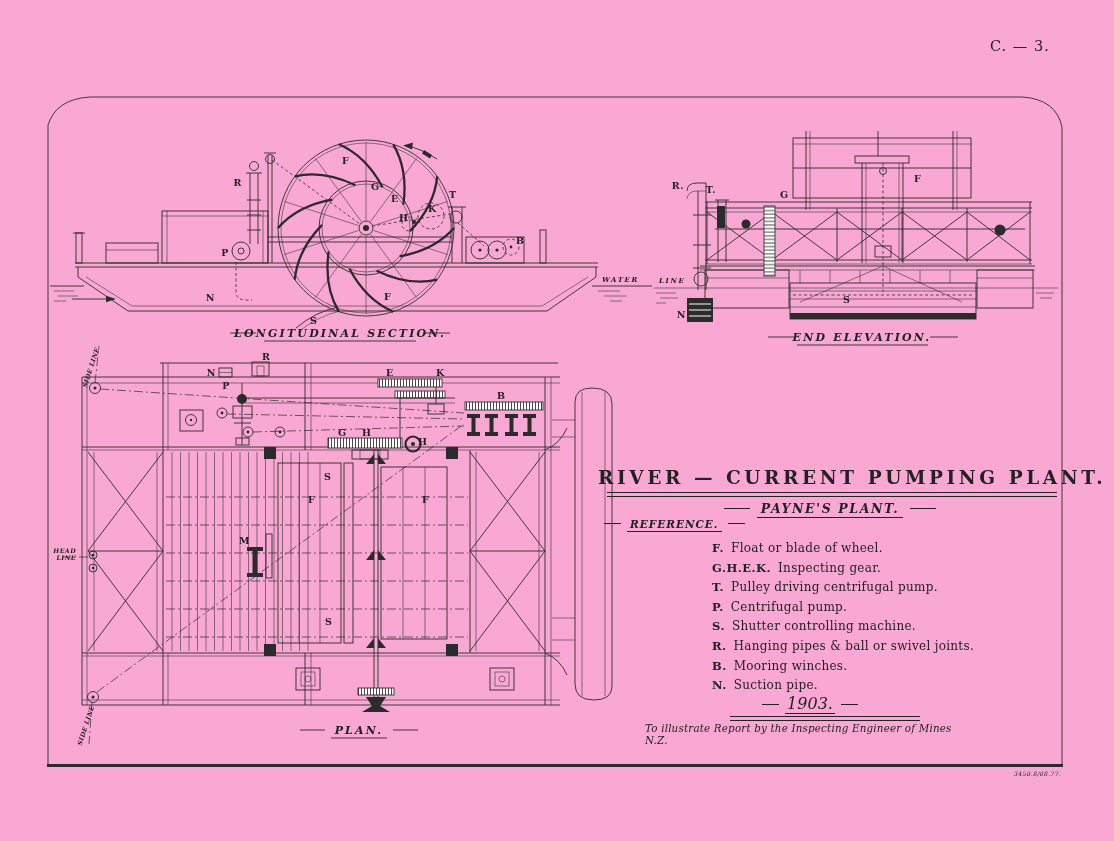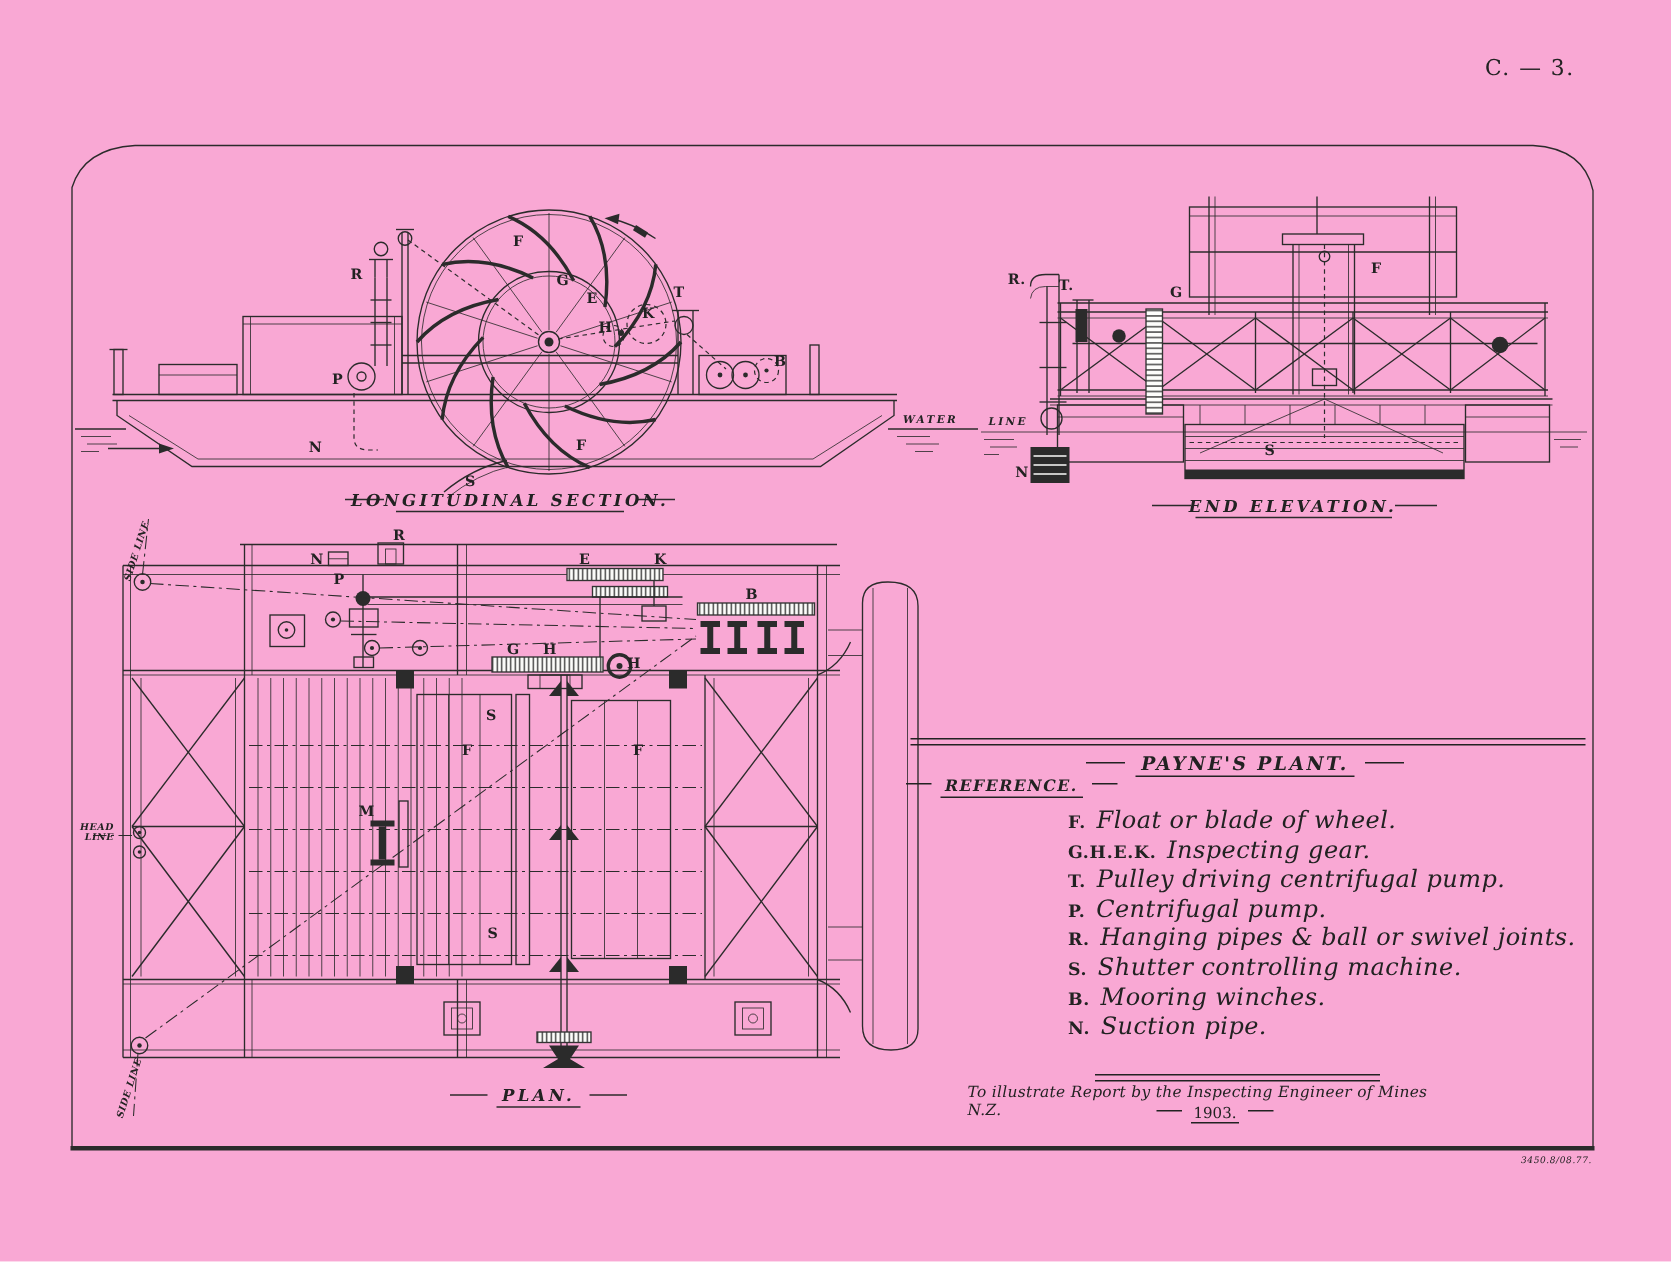--- a/index.html
+++ b/index.html
@@ -28,27 +28,27 @@
   .subtitle-text{border-bottom:1px solid #222;padding:0 4px 1px;}
   .ref-heading{position:absolute;left:598px;top:518px;width:464px;text-align:left;
                font-style:italic;font-size:10.5px;letter-spacing:1px;font-weight:600;}
   .ref-heading-text{border-bottom:1px solid #222;padding:0 3px 1px;}
   .rule-dash{display:inline-block;width:26px;height:0;border-top:1px solid #222;
              vertical-align:4px;margin:0 7px;}
   .rule-dash.sm{width:17px;margin:0 6px;}
   .ref-list{position:absolute;left:712px;top:537px;}
   .ref-row{height:19.6px;white-space:nowrap;}
   .ref-key{font-weight:700;font-size:11.5px;letter-spacing:.5px;}
-  .ref-desc{font-style:italic;font-size:16px;margin-left:7px;letter-spacing:.3px;}
+  .ref-desc{font-size:12px;margin-left:7px;letter-spacing:.3px;}
   .attr-rule{position:absolute;left:730px;top:716px;width:190px;height:2.6px;
              border-top:1.3px solid #222;border-bottom:1.3px solid #222;}
   .attribution{position:absolute;left:645px;top:722px;width:330px;text-align:left;
                font-style:italic;font-size:10.3px;letter-spacing:.2px;}
-  .year-line{position:absolute;left:645px;top:737px;width:330px;text-align:center;
-             font-size:10px;}
+  .year-line{position:absolute;left:645px;top:694px;width:330px;text-align:center;
+             font-style:italic;font-size:16px;}
   .year-text{border-bottom:1px solid #222;padding:0 2px;}
   .print-code{position:absolute;left:1014px;top:770px;font-size:6px;letter-spacing:.4px;font-style:italic;}
 </style>
 </head>
 <body>
 
 <div class="page">
 
   <div class="plate-number">C. — 3.</div>
 
@@ -540,37 +540,38 @@
 
       <g>
         <line class="ln" x1="300" y1="730" x2="325" y2="730"></line>
           <line class="ln" x1="393" y1="730" x2="418" y2="730"></line>
         <text class="cap" x="359" y="734">PLAN.</text>
         <line class="ln" x1="331" y1="738" x2="387" y2="738"></line>
       </g>
     </g>
   </svg>
 
+  <div class="main-title">RIVER — CURRENT PUMPING PLANT.</div>
   <div class="title-rule"></div>
 
   <div class="subtitle">
     <span class="rule-dash"></span><span class="subtitle-text">PAYNE'S PLANT.</span><span class="rule-dash"></span>
   </div>
 
   <div class="ref-heading">
     <span class="rule-dash sm"></span><span class="ref-heading-text">REFERENCE.</span><span class="rule-dash sm"></span>
   </div>
 
   <div class="ref-list">
     <div class="ref-row"><span class="ref-key">F.</span><span class="ref-desc">Float or blade of wheel.</span></div>
     <div class="ref-row"><span class="ref-key">G.H.E.K.</span><span class="ref-desc">Inspecting gear.</span></div>
     <div class="ref-row"><span class="ref-key">T.</span><span class="ref-desc">Pulley driving centrifugal pump.</span></div>
     <div class="ref-row"><span class="ref-key">P.</span><span class="ref-desc">Centrifugal pump.</span></div>
+    <div class="ref-row"><span class="ref-key">S.</span><span class="ref-desc">Shutter controlling machine.</span></div>
     <div class="ref-row"><span class="ref-key">R.</span><span class="ref-desc">Hanging pipes &amp; ball or swivel joints.</span></div>
-    <div class="ref-row"><span class="ref-key">S.</span><span class="ref-desc">Shutter controlling machine.</span></div>
     <div class="ref-row"><span class="ref-key">B.</span><span class="ref-desc">Mooring winches.</span></div>
     <div class="ref-row"><span class="ref-key">N.</span><span class="ref-desc">Suction pipe.</span></div>
   </div>
 
   <div class="attr-rule"></div>
   <div class="attribution">To illustrate Report by the Inspecting Engineer of Mines N.Z.</div>
   <div class="year-line">
     <span class="rule-dash sm"></span><span class="year-text">1903.</span><span class="rule-dash sm"></span>
   </div>
 

